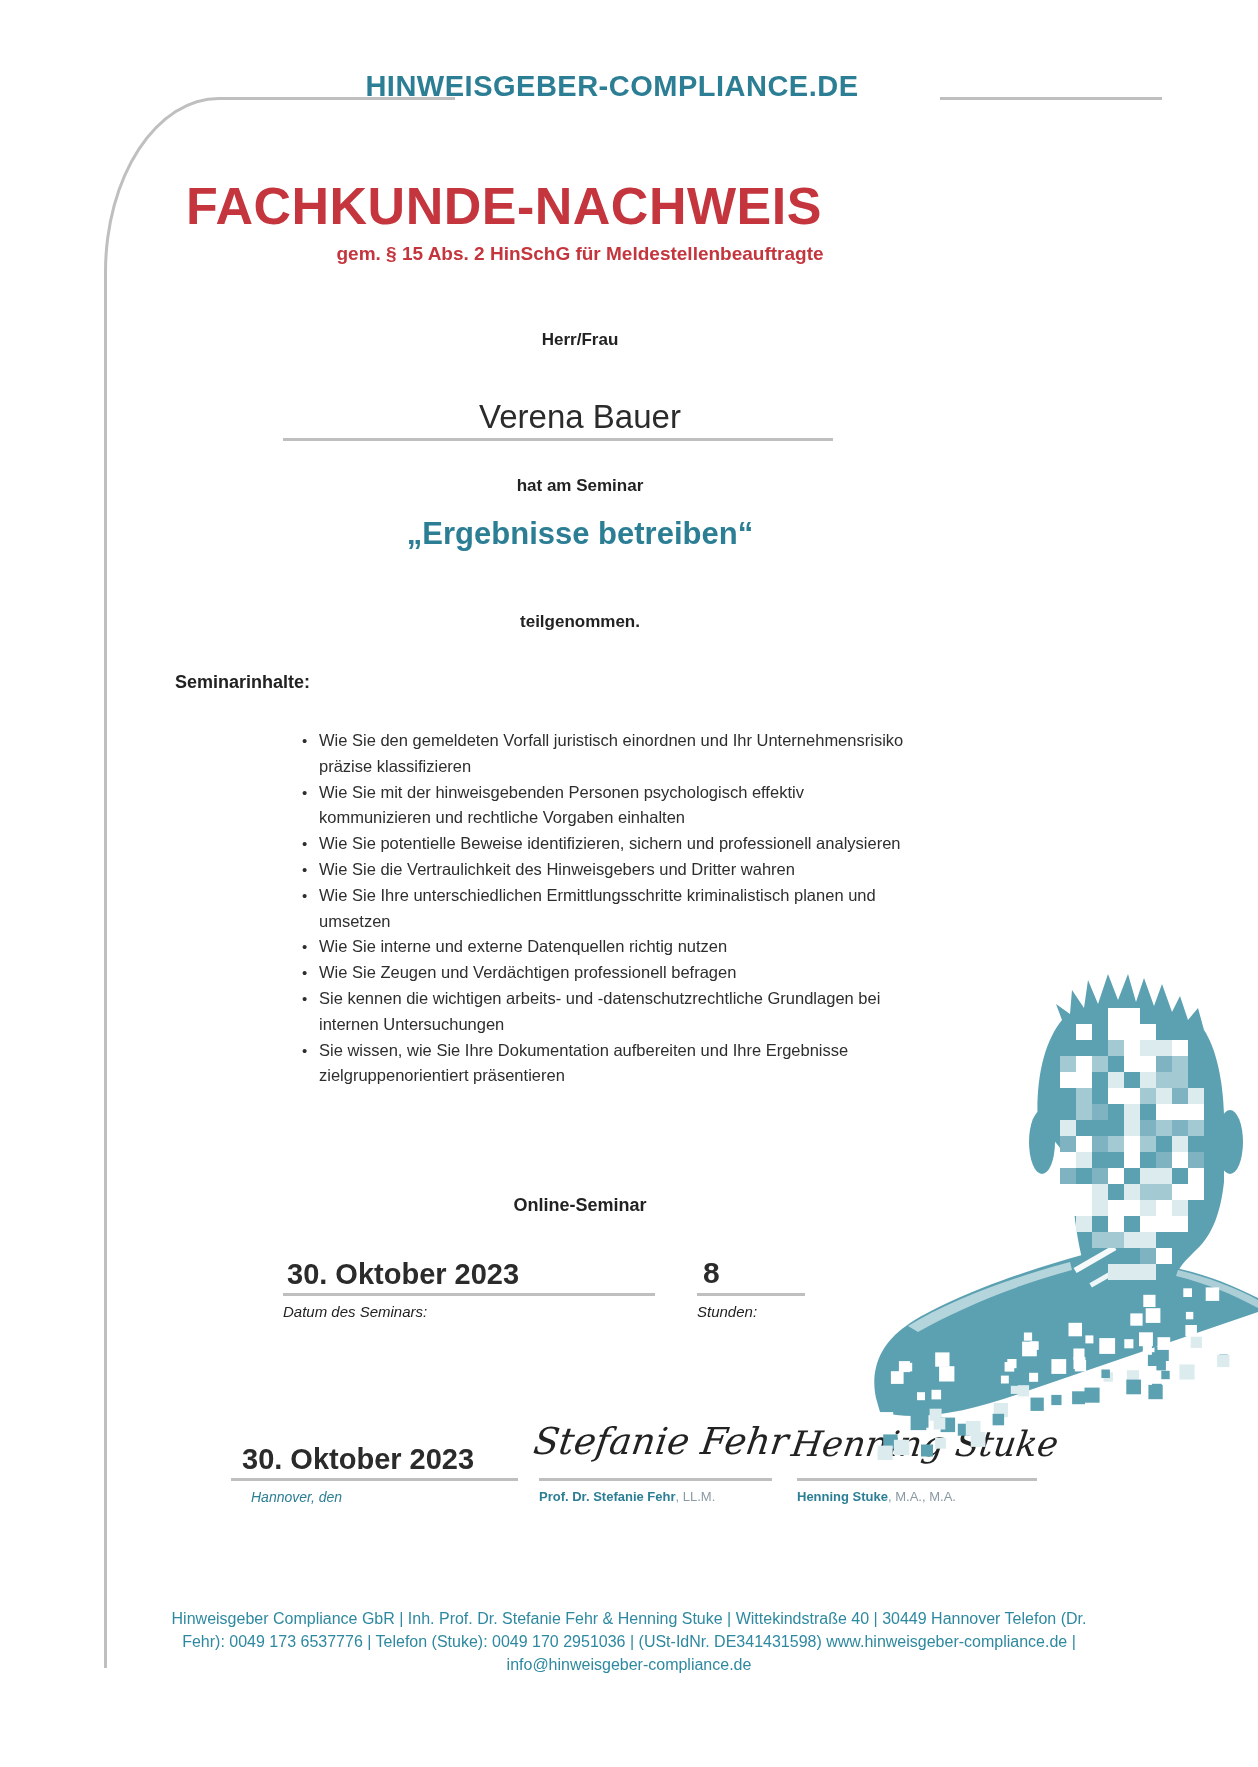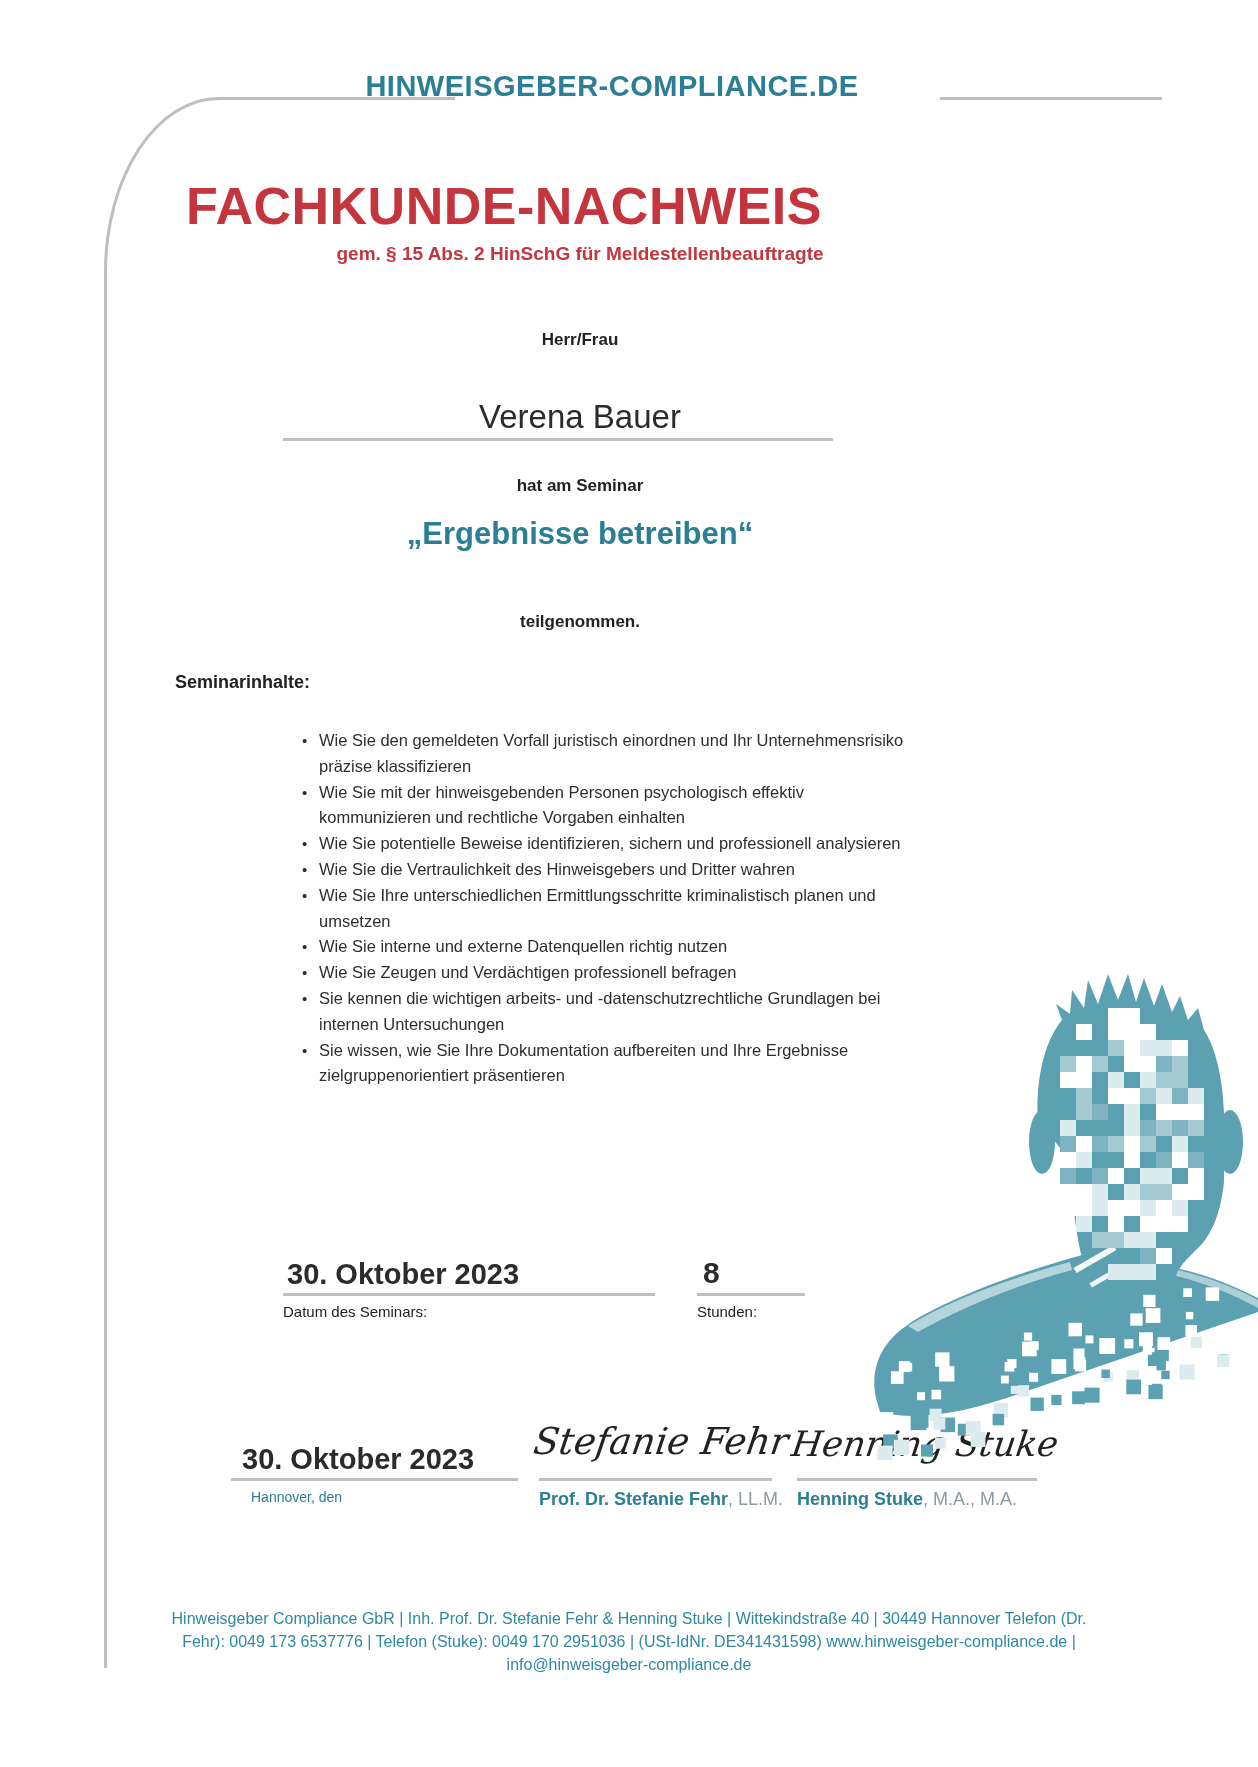--- a/index.html
+++ b/index.html
@@ -47,39 +47,39 @@
   .contents-list{position:absolute; left:300px; top:728px; width:606px; list-style:none;}
   .contents-list li{position:relative; padding-left:19px; font-size:16.5px;
         line-height:25.8px; color:#2e2e2e;}
   .contents-list li::before{content:"\2022"; position:absolute; left:2px; top:0;
         font-size:15px; color:#2e2e2e;}
 
   .format-label{position:absolute; left:175px; top:1195px; width:810px; text-align:center;
         font-size:18px; font-weight:700; color:#222;}
 
   .field-value{position:absolute; font-size:29px; color:#2b2b2b;font-weight:bold;}
-  .field-label{position:absolute; font-size:15px; color:#222;}
+  .field-label{position:absolute; font-size:15px; color:#222;font-style:italic;}
   .seminar-date-value{left:287px; top:1258px;}
   .seminar-date-rule{left:283px; top:1293px; width:372px;}
   .seminar-date-label{left:283px; top:1303px;}
   .hours-value{left:703px; top:1256px; font-size:30px;}
   .hours-rule{left:697px; top:1293px; width:108px;}
   .hours-label{left:697px; top:1303px;}
 
   .place-date-value{left:242px; top:1443px;}
   .place-date-rule{left:231px; top:1478px; width:287px;}
   .place-date-label{left:234px; top:1489px; font-size:14px; color:var(--teal);margin-left:17px;}
 
   .sig-script{position:absolute; font-family:"DejaVu Serif", serif; font-style:italic;
         color:#222; transform:skewX(-8deg); white-space:nowrap;}
   .sig-script-1{left:534px; top:1420px; font-size:37px;}
   .sig-script-2{left:792px; top:1424px; font-size:35px;}
   .sig-rule-1{left:539px; top:1478px; width:233px;}
   .sig-rule-2{left:797px; top:1478px; width:240px;}
-  .sig-label{position:absolute; top:1489px; font-size:18px; white-space:nowrap;}
+  .sig-label{position:absolute; top:1489px; font-size:13px; white-space:nowrap;}
   .sig-label-1{left:539px;}
   .sig-label-2{left:797px;}
   .sig-name{font-weight:700; color:var(--teal);}
   .sig-suffix{color:var(--label-gray);}
 
   .footer{position:absolute; left:154px; top:1607px; width:950px; text-align:center;
         font-size:16px; line-height:23px; color:var(--footer-teal);}
 
   .figure-wrap{position:absolute; left:820px; top:960px; width:438px; height:500px;
         pointer-events:none;}
@@ -111,20 +111,21 @@
     <li>Wie Sie mit der hinweisgebenden Personen psychologisch effektiv kommunizieren und rechtliche Vorgaben einhalten</li>
     <li>Wie Sie potentielle Beweise identifizieren, sichern und professionell analysieren</li>
     <li>Wie Sie die Vertraulichkeit des Hinweisgebers und Dritter wahren</li>
     <li>Wie Sie Ihre unterschiedlichen Ermittlungsschritte kriminalistisch planen und umsetzen</li>
     <li>Wie Sie interne und externe Datenquellen richtig nutzen</li>
     <li>Wie Sie Zeugen und Verdächtigen professionell befragen</li>
     <li>Sie kennen die wichtigen arbeits- und -datenschutzrechtliche Grundlagen bei internen Untersuchungen</li>
     <li>Sie wissen, wie Sie Ihre Dokumentation aufbereiten und Ihre Ergebnisse zielgruppenorientiert präsentieren</li>
   </ul>
 
+  <div class="format-label">Online-Seminar</div>
 
   <div class="field-value seminar-date-value">30. Oktober 2023</div>
   <div class="rule seminar-date-rule"></div>
   <div class="field-label seminar-date-label">Datum des Seminars:</div>
 
   <div class="field-value hours-value">8</div>
   <div class="rule hours-rule"></div>
   <div class="field-label hours-label">Stunden:</div>
 
   <div class="field-value place-date-value">30. Oktober 2023</div>

